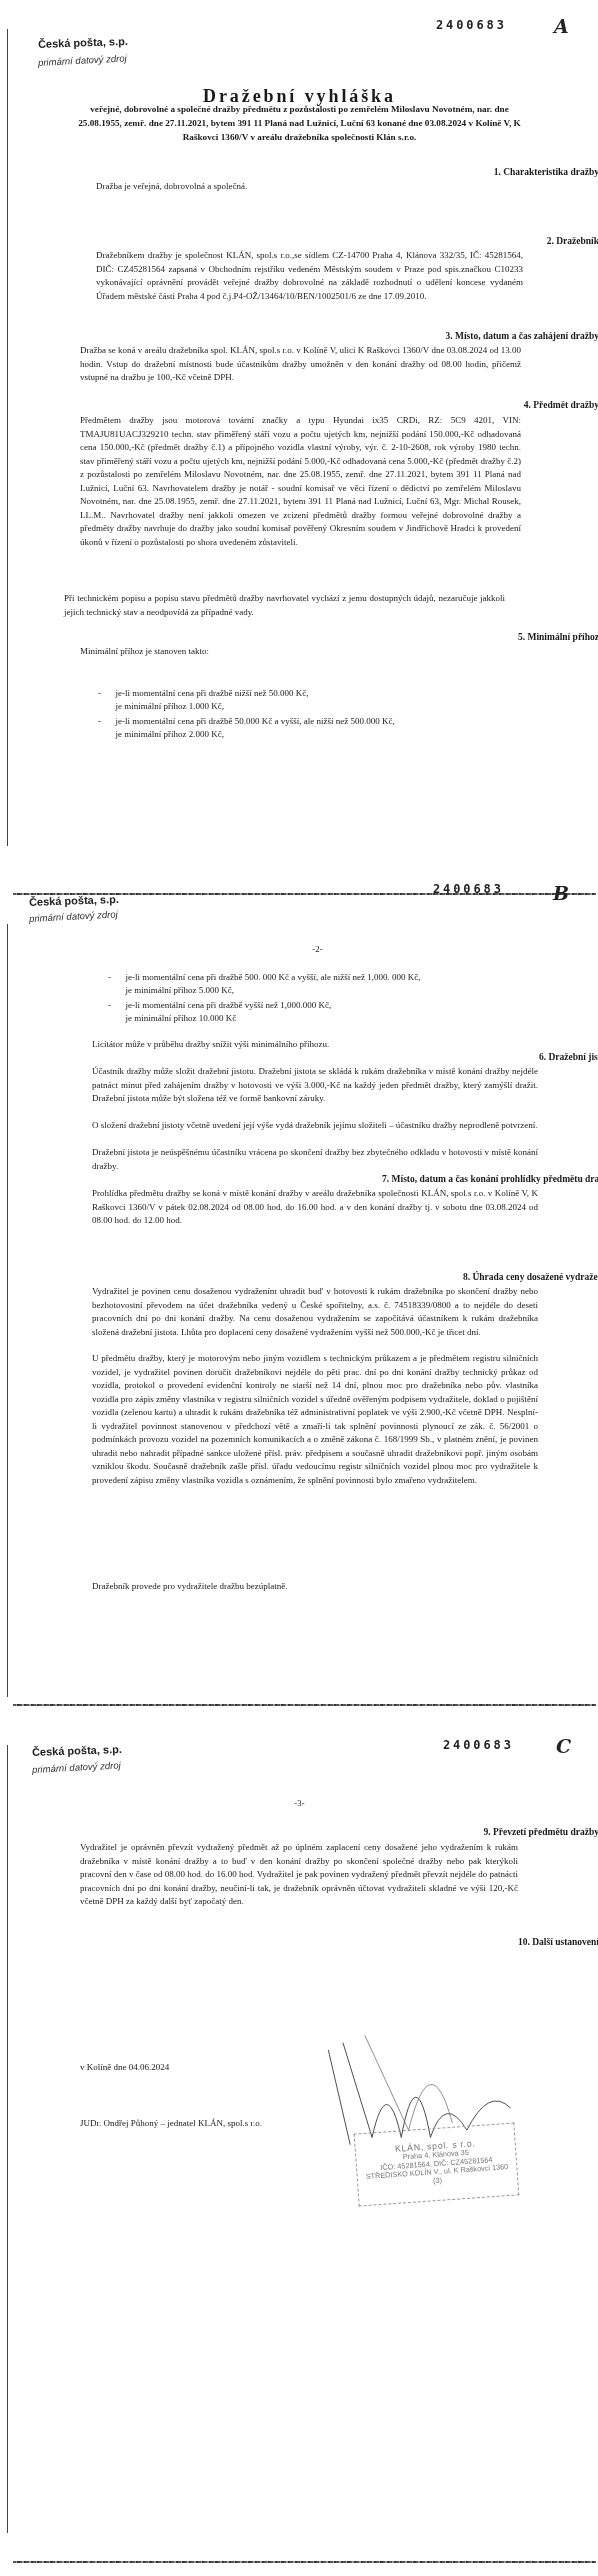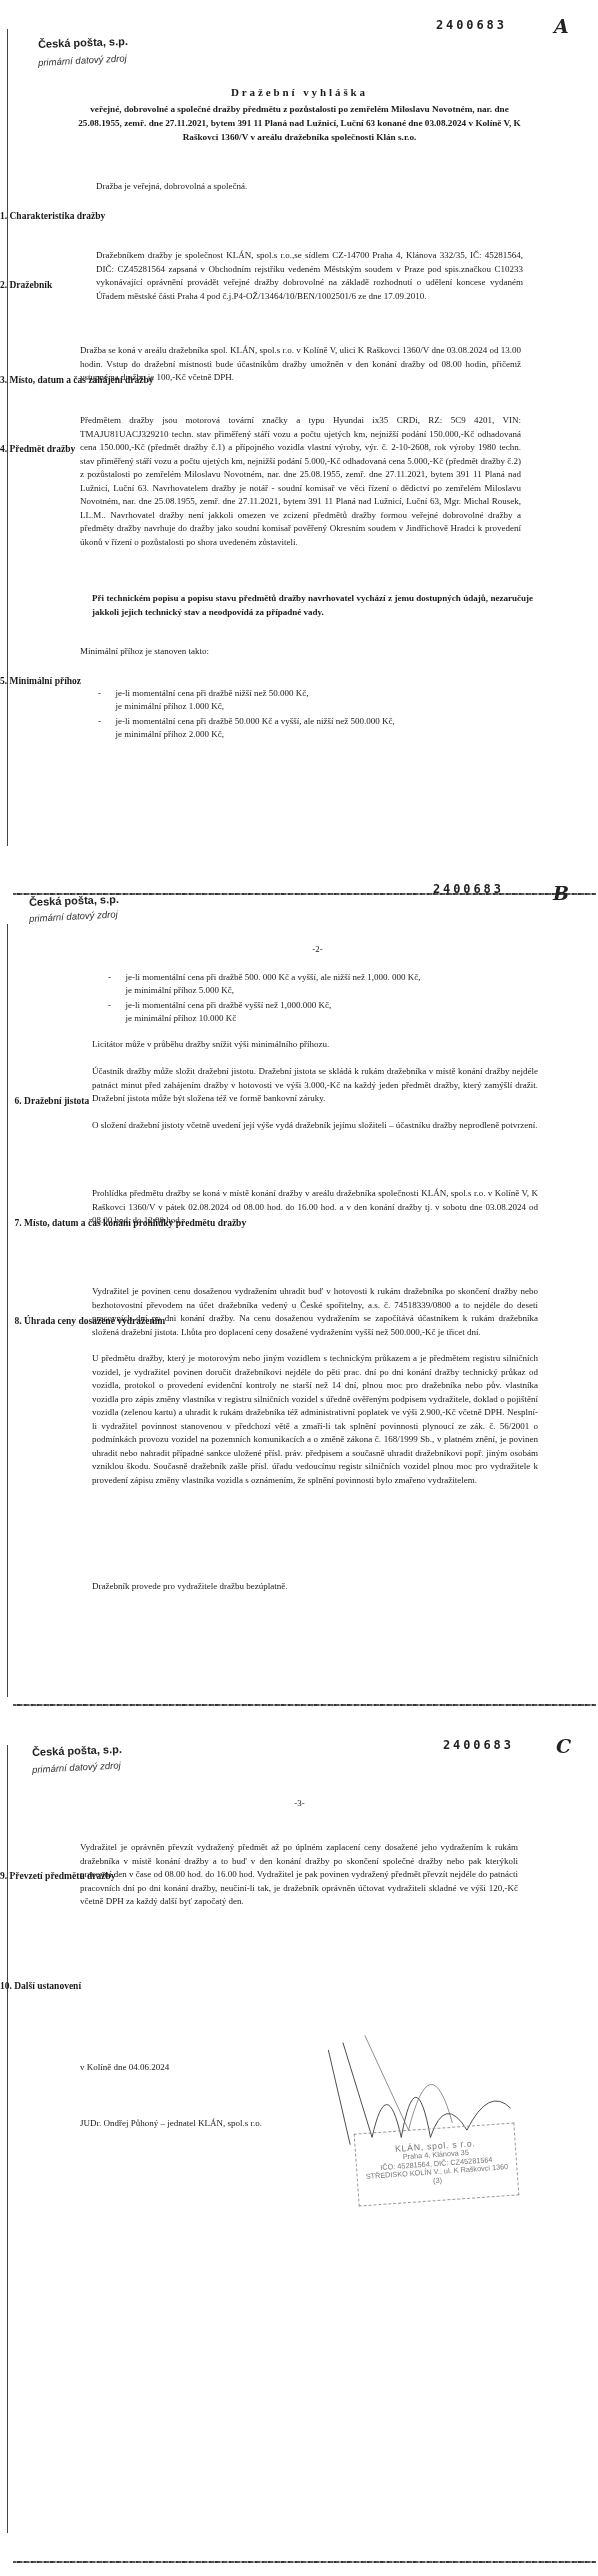--- a/index.html
+++ b/index.html
@@ -4,23 +4,23 @@
 <style>
   html, body { margin: 0; padding: 0; background: #ffffff; }
   body { width: 599px; height: 2576px; position: relative; overflow: hidden; color: #1a1a1a; }
   .page { position: absolute; left: 0; width: 599px; }
   .left-edge { position: absolute; left: 7.3px; width: 0.7px; background: #444; }
   .break-line { position: absolute; left: 13px; width: 583px; height: 2.2px; background: repeating-linear-gradient(90deg, #555 0 2.9px, #999 2.9px 4.4px, #333 4.4px 6.6px); }
   .hdr-org { position: absolute; font-family: "Liberation Sans", sans-serif; font-weight: bold; font-size: 11px; color: #222; transform: rotate(-2deg); transform-origin: left center; }
   .hdr-sub { position: absolute; font-family: "Liberation Sans", sans-serif; font-style: italic; font-size: 9.5px; color: #333; transform: rotate(-3deg); transform-origin: left center; }
   .hdr-num { position: absolute; font-family: "DejaVu Sans Mono", monospace; font-weight: bold; font-size: 12px; letter-spacing: 2.9px; color: #222; }
   .hdr-letter { position: absolute; font-family: "DejaVu Serif", serif; font-style: italic; font-weight: bold; font-size: 19px; color: #222; }
-  .title { position: absolute; left: 0; width: 599px; text-align: center; font-family: "Liberation Serif", serif; font-weight: bold; font-size: 11px; letter-spacing: 2.9px; }
+  .title { position: absolute; left: 0; width: 599px; text-align: center; font-family: "Liberation Serif", serif; font-weight: bold; font-size: 18px; letter-spacing: 2.9px; }
   .subtitle { position: absolute; left: 73px; width: 453px; text-align: center; font-family: "Liberation Serif", serif; font-weight: bold; font-size: 9.2px; line-height: 14px; }
-  .sec-head { position: absolute; left: 0; width: 599px; text-align: left; font-family: "Liberation Serif", serif; font-weight: bold; font-size: 9.5px; margin-top: 44px; }
+  .sec-head { position: absolute; left: 0; width: 599px; text-align: right; font-family: "Liberation Serif", serif; font-weight: bold; font-size: 9.5px; }
   .para { position: absolute; left: 80px; width: 441px; font-family: "Liberation Serif", serif; font-size: 9px; line-height: 13.5px; text-align: justify; margin: 0; }
   .p2 .para, .p2-para { left: 92px; width: 446px; }
   .p3-para { left: 80px; width: 438px; }
   .bullet { position: absolute; font-family: "Liberation Serif", serif; font-size: 9px; line-height: 13.5px; }
   .bullet .dash { position: absolute; left: 0; top: 0; }
   .bullet .txt { position: absolute; left: 17.5px; top: 0; white-space: nowrap; }
   .pagenum { position: absolute; left: 0; width: 599px; text-align: center; font-family: "Liberation Serif", serif; font-size: 8.8px; }
   .stamp { position: absolute; left: 356px; top: 2128px; width: 159px; height: 71px; border: 0.7px dashed #999; transform: rotate(-4deg); font-family: "Liberation Sans", sans-serif; font-size: 7.3px; color: #777; text-align: center; line-height: 8.8px; }
   .stamp .l1 { font-size: 8.8px; letter-spacing: 0.7px; margin-top: 13px; }
   .signature { position: absolute; left: 321px; top: 2028px; width: 197px; height: 124px; }
@@ -42,21 +42,21 @@
   <p class="para" style="left:96px;width:427px;top:180px;">Dražba je veřejná, dobrovolná a společná.</p>
 
   <div class="sec-head" style="top:236px;">2.  Dražebník</div>
   <p class="para" style="left:96px;width:427px;top:249px;">Dražebníkem dražby je společnost KLÁN, spol.s r.o.,se sídlem CZ-14700  Praha 4, Klánova 332/35, IČ: 45281564, DIČ: CZ45281564 zapsaná v Obchodním rejstříku vedeném Městským soudem v Praze pod spis.značkou C10233 vykonávající oprávnění provádět veřejné dražby dobrovolné na základě rozhodnutí o udělení koncese vydaném Úřadem městské části Praha 4 pod č.j.P4-OŽ/13464/10/BEN/1002501/6 ze dne 17.09.2010.</p>
 
   <div class="sec-head" style="top:331px;">3.  Místo, datum a čas zahájení dražby</div>
   <p class="para" style="left:80px;width:441px;top:344px;">Dražba se koná v areálu dražebníka spol. KLÁN, spol.s r.o. v Kolíně V, ulici K Raškovci 1360/V dne 03.08.2024 od 13.00 hodin. Vstup do dražební místnosti bude účastníkům dražby umožněn v den konání dražby od 08.00 hodin, přičemž vstupné na dražbu je 100,-Kč včetně DPH.</p>
 
   <div class="sec-head" style="top:400px;">4.  Předmět dražby</div>
   <p class="para" style="left:80px;width:441px;top:414px;">Předmětem dražby jsou motorová tovární značky a typu Hyundai ix35 CRDi, RZ: 5C9 4201, VIN: TMAJU81UACJ329210 techn. stav přiměřený stáří vozu a počtu ujetých km, nejnižší podání 150.000,-Kč odhadovaná cena 150.000,-Kč (předmět dražby č.1) a přípojného vozidla vlastní výroby, výr. č. 2-10-2608, rok výroby 1980 techn. stav přiměřený stáří vozu a počtu ujetých km, nejnižší podání 5.000,-Kč odhadovaná cena 5.000,-Kč (předmět dražby č.2) z pozůstalosti po zemřelém Miloslavu Novotném, nar. dne 25.08.1955, zemř. dne 27.11.2021, bytem 391 11  Planá nad Lužnicí, Luční 63. Navrhovatelem dražby je notář - soudní komisař ve věci řízení o dědictví po zemřelém Miloslavu Novotném, nar. dne 25.08.1955, zemř. dne 27.11.2021, bytem 391 11  Planá nad Lužnicí, Luční 63, Mgr. Michal Rousek, LL.M.. Navrhovatel dražby není jakkoli omezen ve zcizení předmětů dražby formou veřejné dobrovolné dražby a předměty dražby navrhuje do dražby jako soudní komisař pověřený Okresním soudem v Jindřichově Hradci k provedení úkonů v řízení o pozůstalosti po shora uvedeném zůstaviteli.</p>
-  <p class="para" style="left:92px;width:441px;top:592px;font-weight:bold;">Při technickém popisu a popisu stavu předmětů dražby navrhovatel vychází z jemu dostupných údajů, nezaručuje jakkoli jejich technický stav a neodpovídá za případné vady.</p>
+  <p class="para" style="left:64px;width:441px;top:592px;">Při technickém popisu a popisu stavu předmětů dražby navrhovatel vychází z jemu dostupných údajů, nezaručuje jakkoli jejich technický stav a neodpovídá za případné vady.</p>
 
   <div class="sec-head" style="top:632px;">5.  Minimální příhoz</div>
   <p class="para" style="left:80px;width:441px;top:645px;">Minimální příhoz je stanoven takto:</p>
 
   <div class="bullet" style="left:98px;top:687px;">
     <span class="dash">-</span>
     <span class="txt">je-li momentální cena při dražbě nižší než 50.000 Kč,</span>
     <span class="txt" style="top:13px;">je minimální příhoz 1.000 Kč,</span>
   </div>
   <div class="bullet" style="left:98px;top:715px;">
@@ -85,20 +85,21 @@
     <span class="dash">-</span>
     <span class="txt">je-li momentální cena při dražbě vyšší než 1,000.000 Kč,</span>
     <span class="txt" style="top:13px;">je minimální příhoz 10.000 Kč</span>
   </div>
 
   <p class="para p2-para" style="top:143px;">Licitátor může v průběhu dražby snížit výši minimálního příhozu.</p>
 
   <div class="sec-head" style="top:157px;left:14.6px;">6.  Dražební jistota</div>
   <p class="para p2-para" style="top:170px;">Účastník dražby může složit dražební jistotu. Dražební jistota se skládá k rukám dražebníka v místě konání dražby nejdéle patnáct minut před zahájením dražby v hotovosti ve výši 3.000,-Kč na každý jeden předmět dražby, který zamýšlí dražit. Dražební jistota může být složena též ve formě bankovní záruky.</p>
   <p class="para p2-para" style="top:224px;">O složení dražební jistoty včetně uvedení její výše vydá dražebník jejímu složiteli – účastníku dražby neprodleně potvrzení.</p>
+  <p class="para p2-para" style="top:251px;">Dražební jistota je neúspěšnému účastníku vrácena po skončení dražby bez zbytečného odkladu v hotovosti v místě konání dražby.</p>
 
   <div class="sec-head" style="top:279px;left:14.6px;">7.  Místo, datum a čas konání prohlídky předmětu dražby</div>
   <p class="para p2-para" style="top:292px;">Prohlídka  předmětu dražby se koná v místě konání dražby v areálu dražebníka společnosti KLÁN, spol.s r.o. v Kolíně V, K Raškovci 1360/V v pátek 02.08.2024 od 08.00 hod. do 16.00 hod. a v den konání dražby tj. v sobotu dne 03.08.2024 od 08.00 hod. do 12.00 hod.</p>
 
   <div class="sec-head" style="top:377px;left:14.6px;">8.  Úhrada ceny dosažené vydražením</div>
   <p class="para p2-para" style="top:390px;">Vydražitel je povinen cenu dosaženou vydražením uhradit buď v hotovosti k rukám dražebníka po skončení dražby nebo bezhotovostní převodem na účet dražebníka vedený u České spořitelny, a.s. č. 74518339/0800 a to nejdéle do deseti pracovních dní po dni konání dražby. Na cenu dosaženou vydražením se započítává účastníkem k rukám dražebníka složená dražební jistota. Lhůta pro doplacení ceny dosažené vydražením vyšší než 500.000,-Kč je třicet dní.</p>
   <p class="para p2-para" style="top:457px;">U předmětu dražby, který je motorovým nebo jiným vozidlem s technickým průkazem a je předmětem registru silničních vozidel, je vydražitel povinen doručit dražebníkovi nejdéle do pěti prac. dní po dni konání dražby technický průkaz od vozidla, protokol o provedení evidenční kontroly ne starší než 14 dní, plnou moc pro dražebníka nebo pův. vlastníka vozidla pro zápis změny vlastníka v registru silničních vozidel s úředně ověřeným podpisem vydražitele, doklad o pojištění vozidla (zelenou kartu) a uhradit k rukám dražebníka též administrativní poplatek ve výši 2.900,-Kč včetně DPH. Nesplní-li vydražitel povinnost stanovenou v předchozí větě a zmaří-li tak splnění povinnosti plynoucí ze zák. č. 56/2001 o podmínkách provozu vozidel na pozemních komunikacích a o změně zákona č. 168/1999 Sb., v platném znění, je povinen uhradit nebo nahradit případné sankce uložené přísl. práv. předpisem  a současně uhradit dražebníkovi popř. jiným osobám vzniklou škodu. Současně dražebník zašle přísl. úřadu vedoucímu registr silničních vozidel plnou moc pro vydražitele k provedení zápisu změny vlastníka vozidla s oznámením, že splnění povinnosti bylo zmařeno vydražitelem.</p>
   <p class="para p2-para" style="top:685px;">Dražebník provede pro vydražitele dražbu bezúplatně.</p>
 </div>
 <div class="break-line" style="top:1704px;"></div>

